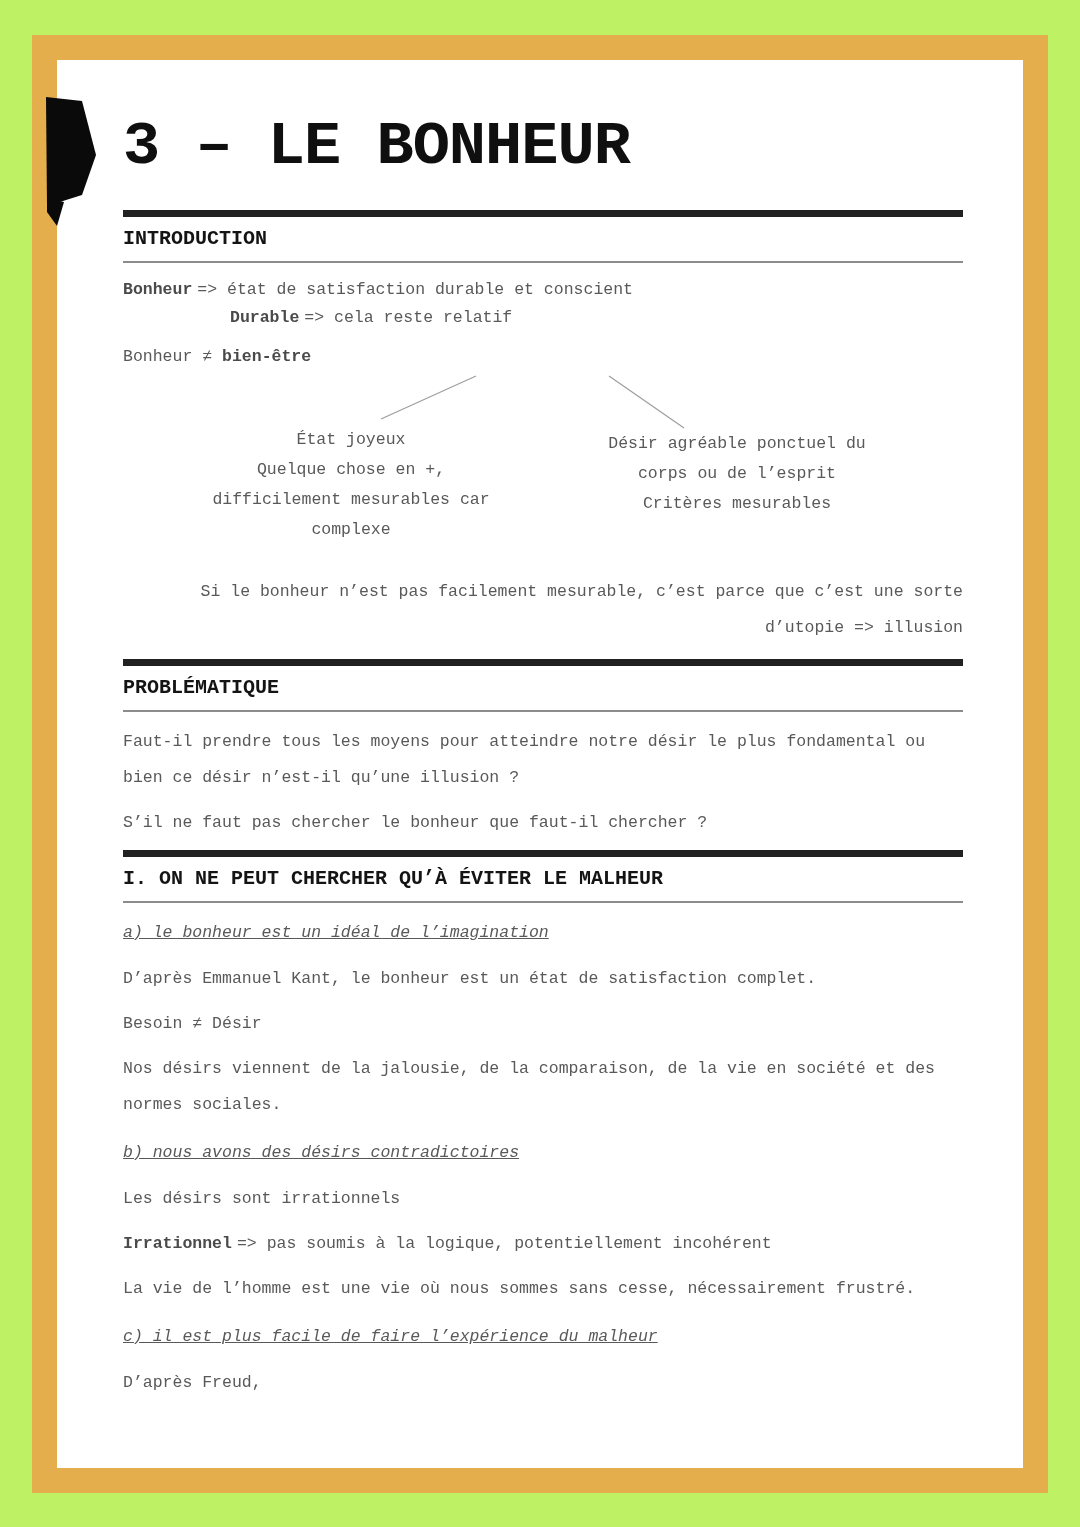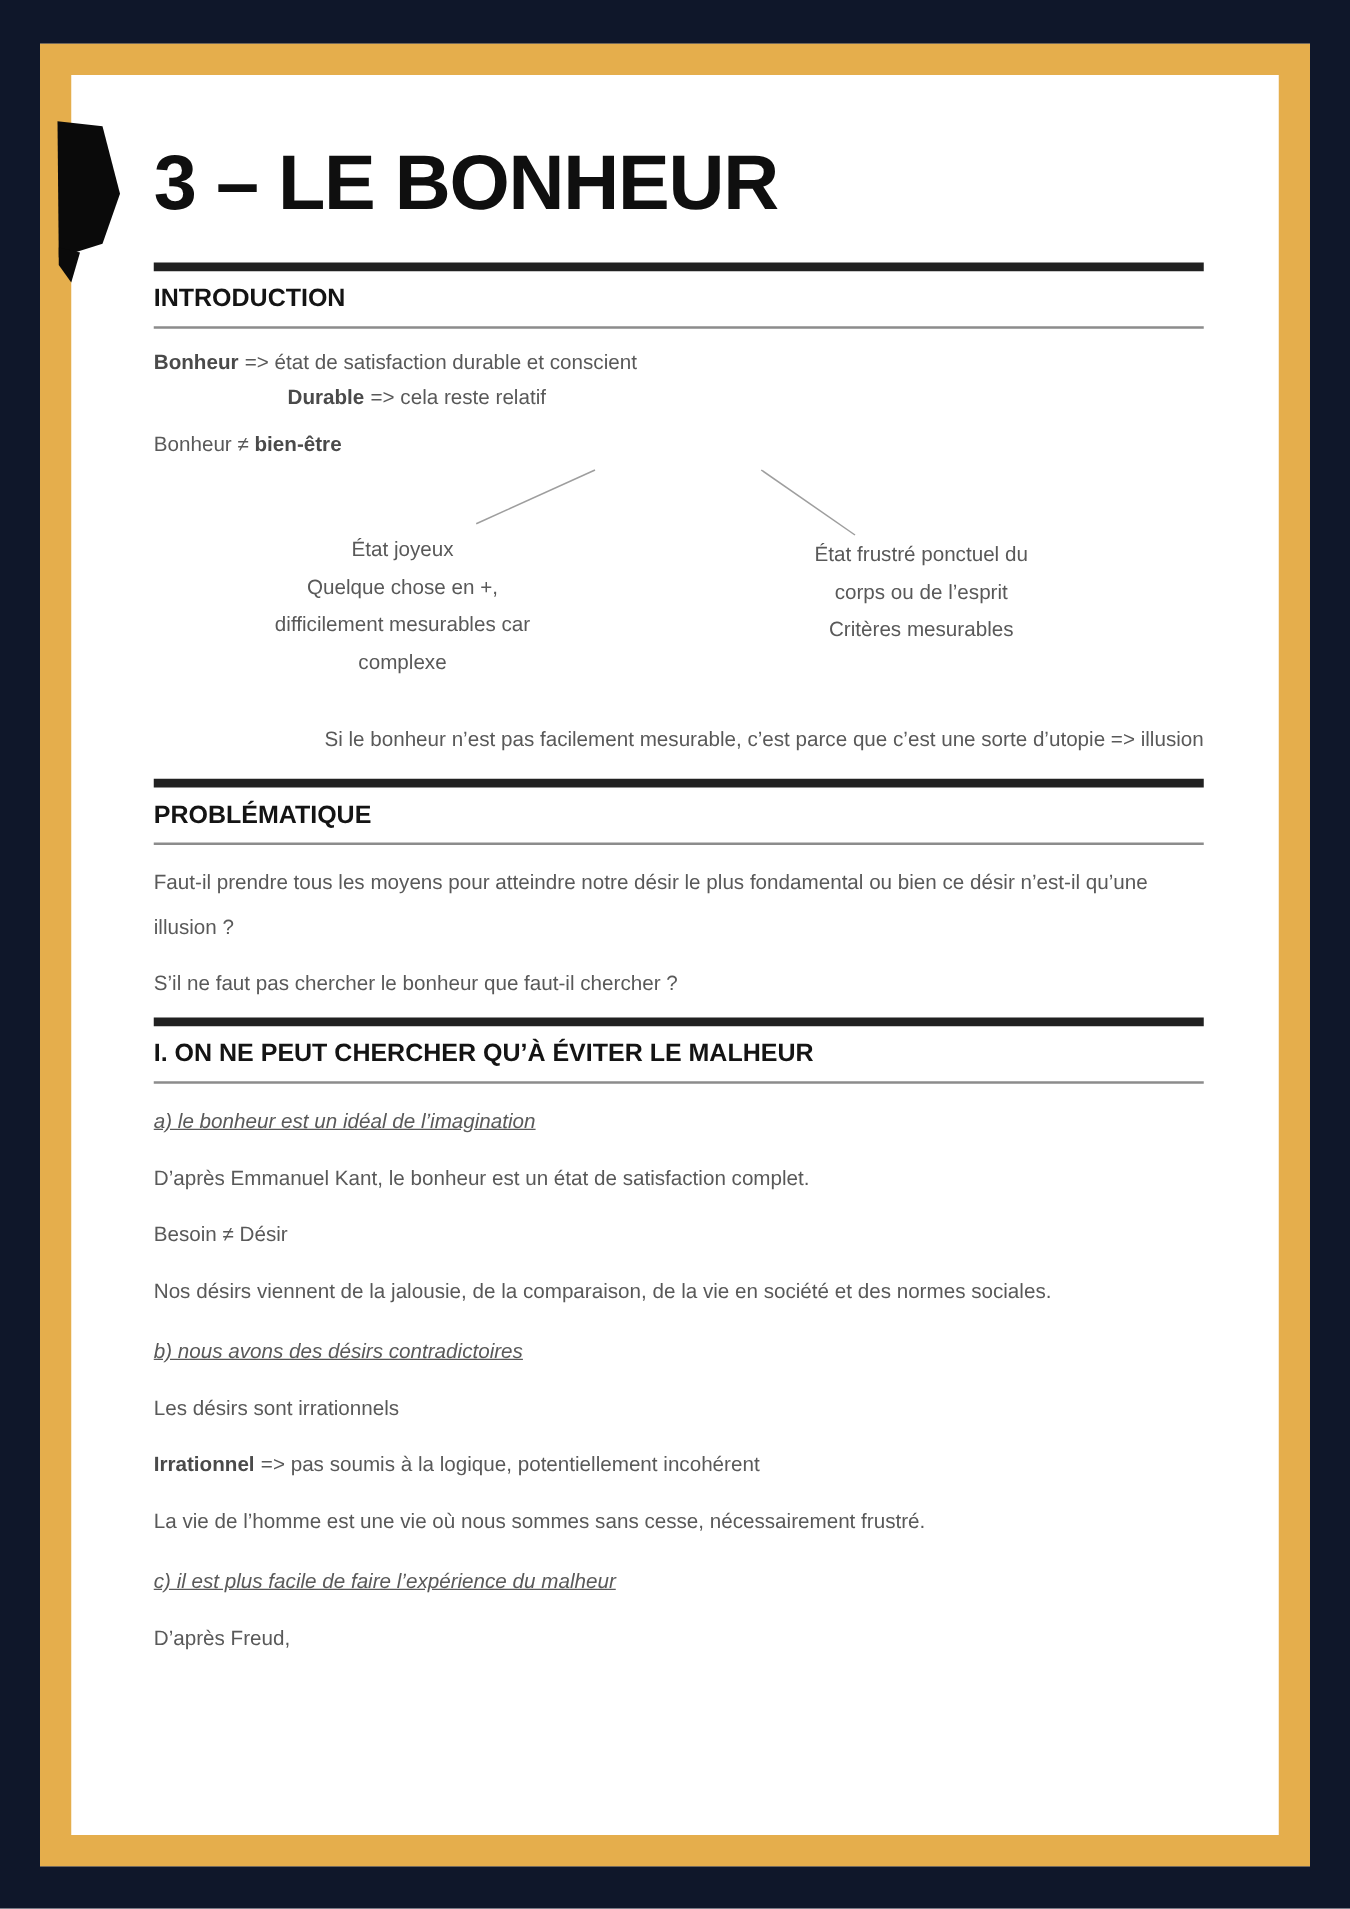--- a/index.html
+++ b/index.html
@@ -2,22 +2,22 @@
 <html lang="fr"><head>
 <meta charset="utf-8">
 <style>
   html, body { margin: 0; padding: 0; background: #ffffff; }
   * { box-sizing: border-box; }
 
   .canvas {
     position: relative;
     width: 1080px;
     height: 1527px;
-    background: #0f172a;
-    font-family: Liberation Sans, sans-serif;
+    background: #bef264;
+    font-family: Liberation Mono, monospace;
     overflow: hidden;
   }
 
   
   .frame {
     position: absolute;
     left: 32px;
     top: 35px;
     width: 1016px;
     height: 1458px;
@@ -89,21 +89,21 @@
   .diagram svg.branches {
     position: absolute;
     left: 0; top: 0;
   }
   .dblock {
     position: absolute;
     width: 320px;
     text-align: center;
     line-height: 30px;
   }
-  .dblock.left  { left: 39px;  top: 80px; }
+  .dblock.left  { left: 68px;  top: 80px; }
   .dblock.right { left: 454px; top: 84px; }
 
   
   .para {
     font-size: 16.5px;
     line-height: 36px;
     color: #595959;
     margin: 0 0 9px 0;
   }
   .para.after-head { margin-top: 12px; }
@@ -160,21 +160,21 @@
           <line x1="353" y1="31" x2="258" y2="74" stroke="#9e9e9e" stroke-width="1.2"></line>
           <line x1="486" y1="31" x2="561" y2="83" stroke="#9e9e9e" stroke-width="1.2"></line>
         </svg>
         <div class="dblock left">
           <div>État joyeux</div>
           <div>Quelque chose en +,</div>
           <div>difficilement mesurables car</div>
           <div>complexe</div>
         </div>
         <div class="dblock right">
-          <div>État frustré ponctuel du</div>
+          <div>Désir agréable ponctuel du</div>
           <div>corps ou de l’esprit</div>
           <div>Critères mesurables</div>
         </div>
       </div>
 
       <p class="para first">Si le bonheur n’est pas facilement mesurable, c’est parce que c’est une sorte d’utopie =&gt; illusion</p>
 
       <div class="sec-head tight">
         <div class="bar"></div>
         <div class="head-label">PROBLÉMATIQUE</div>

